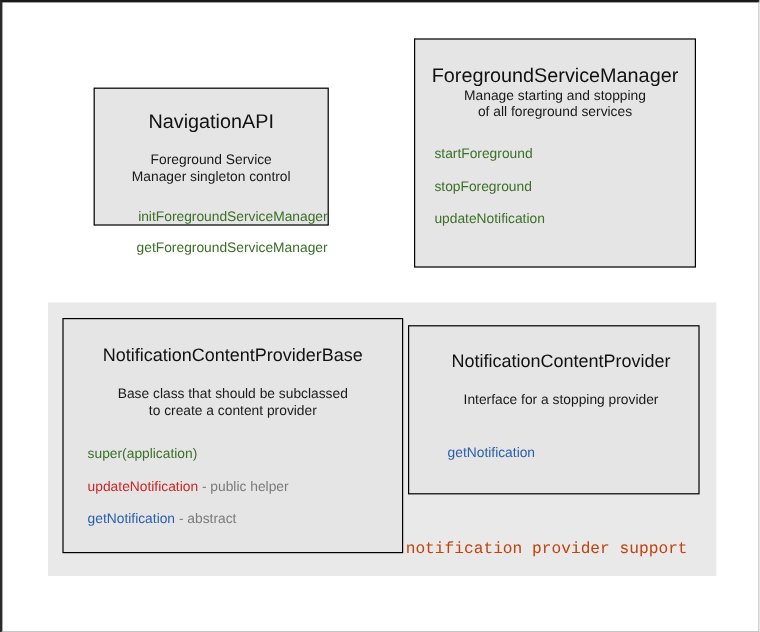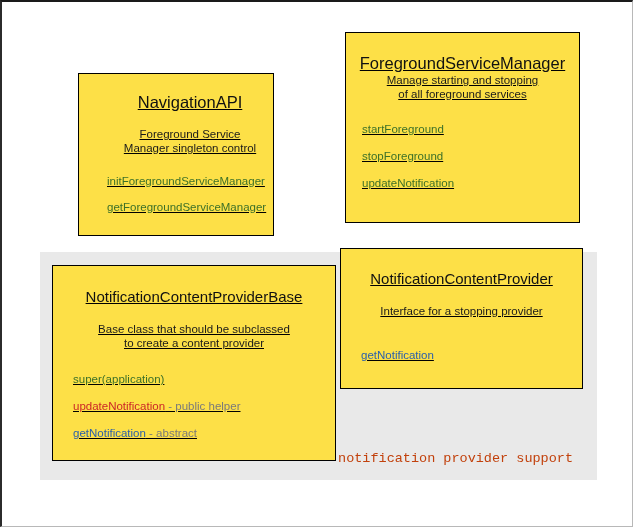--- a/index.html
+++ b/index.html
@@ -33,24 +33,23 @@
     position: absolute;
     font-size: 13.5px;
     color: #c2410c;
     white-space: nowrap;
     font-family: Liberation Mono, monospace;
   }
 
   
   .class-box {
     position: absolute;
-    background: #fde047;
+    background: #e5e5e5;
     border: 1.6px solid #000000;
     box-sizing: border-box;
-    text-decoration: underline;
   }
   .class-title {
     text-align: center;
     color: #111111;
     font-weight: 400;
     white-space: nowrap;
   }
   .class-desc {
     text-align: center;
     color: #1a1a1a;
@@ -70,25 +69,25 @@
     color: #7a7a7a;
   }
 
   
   .c-green  { color: #3c7028; }
   .c-red    { color: #cc2727; }
   .c-blue   { color: #2a5fab; }
 
   
   #box-navigation-api {
-    left: 76px;  top: 71px;  width: 196px; height: 163px; padding-left: 28px;
+    left: 76px;  top: 71px;  width: 196px; height: 115px;
   }
   #box-navigation-api .class-title { margin-top: 19px; font-size: 16.5px; }
   #box-navigation-api .class-desc  { margin-top: 15px; }
-  #box-navigation-api .member-list { margin-top: 19px; text-align: left; }
+  #box-navigation-api .member-list { margin-top: 19px; text-align: right; }
   #box-navigation-api .member      { margin-bottom: 12px; }
 
   #box-foreground-service-manager {
     left: 343px; top: 30px; width: 235px; height: 191px;
   }
   #box-foreground-service-manager .class-title { margin-top: 21px; font-size: 16.5px; }
   #box-foreground-service-manager .class-desc  { margin-top: 0; }
   #box-foreground-service-manager .member-list { margin-top: 21px; padding-left: 16px; }
   #box-foreground-service-manager .member      { margin-bottom: 13px; }
 
@@ -101,21 +100,21 @@
 
   #box-notification-content-provider-base {
     left: 50px; top: 263px; width: 284px; height: 196px;
   }
   #box-notification-content-provider-base .class-title { margin-top: 22px; font-size: 15px; }
   #box-notification-content-provider-base .class-desc  { margin-top: 17px; }
   #box-notification-content-provider-base .member-list { margin-top: 22px; padding-left: 20px; }
   #box-notification-content-provider-base .member      { margin-bottom: 13px; }
 
   #box-notification-content-provider {
-    left: 338px; top: 246px; width: 243px; height: 141px;
+    left: 338px; top: 269px; width: 243px; height: 141px; padding-left: 12px;
   }
   #box-notification-content-provider .class-title { margin-top: 21px; font-size: 15px; }
   #box-notification-content-provider .class-desc  { margin-top: 17px; }
   #box-notification-content-provider .member-list { margin-top: 30px; padding-left: 20px; }
   #box-notification-content-provider .member      { margin-bottom: 12px; }
 
   
   #footer-version {
     position: absolute;
     left: 0; right: 0;

